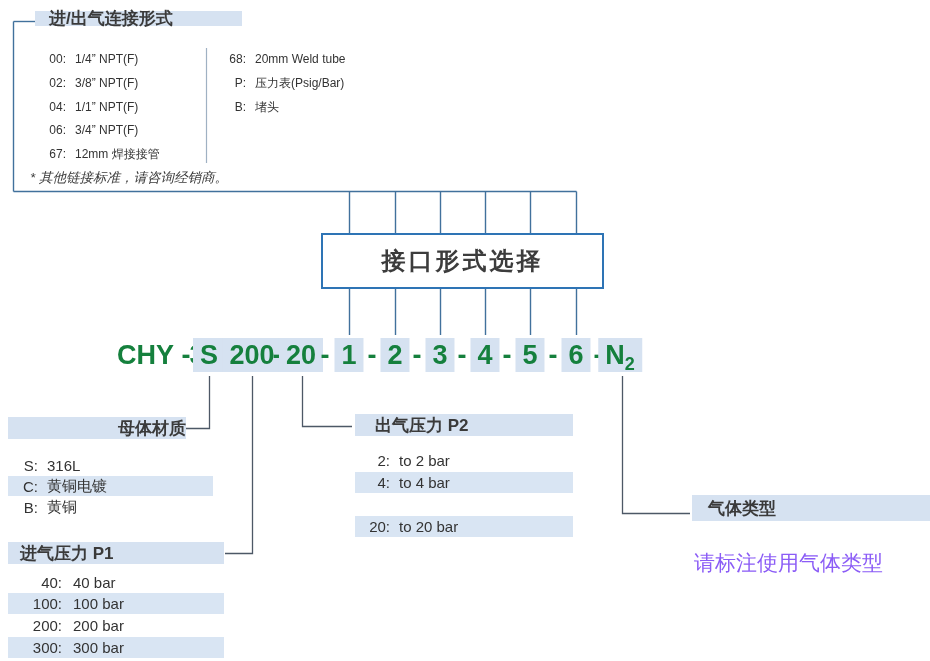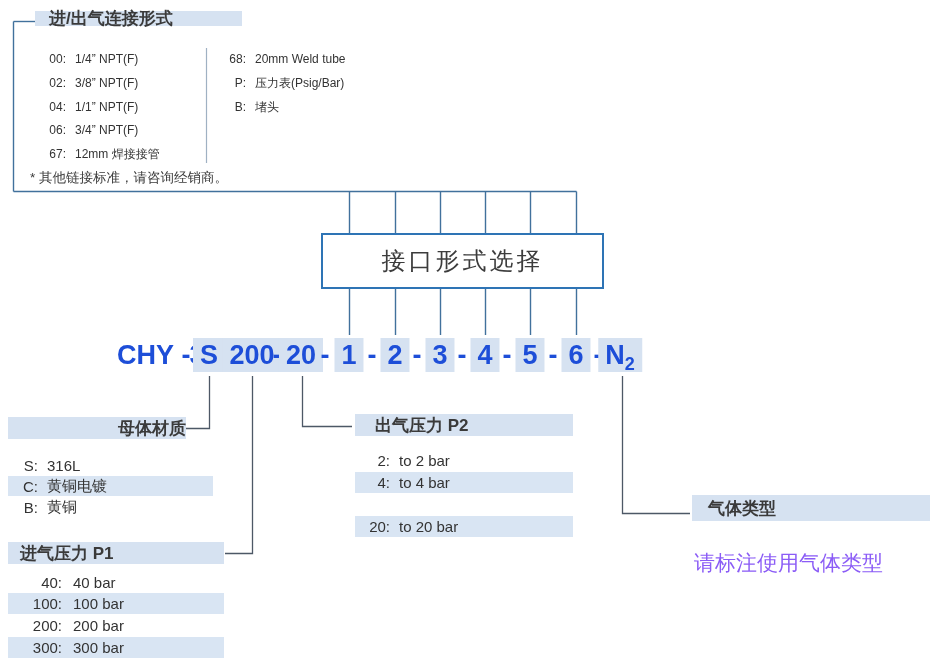--- a/index.html
+++ b/index.html
@@ -15,34 +15,34 @@
     font-size:17px;font-weight:600;display:flex;align-items:center;
     white-space:nowrap;
   }
   
   .crow{position:absolute;display:flex;height:24px;line-height:24px;font-size:12px;color:#333;white-space:nowrap;}
   .crow .code{text-align:right;margin-right:9px;}
   .crow.lcol{left:36px;}
   .crow.lcol .code{width:30px;}
   .crow.rcol{left:210px;}
   .crow.rcol .code{width:36px;}
-  .footnote{position:absolute;left:30px;top:169px;font-size:13.5px;color:#3a3a3a;white-space:nowrap;}
+  .footnote{position:absolute;left:30px;top:169px;font-size:13.5px;color:#3a3a3a;white-space:nowrap;font-style:italic;}
   
   .port-box{
     position:absolute;left:321px;top:233px;width:283px;height:56px;
     background:#ffffff;border:2px solid #2e74b5;box-sizing:border-box;
     display:flex;align-items:center;justify-content:center;
-    font-size:24px;font-weight:400;letter-spacing:3px;color:#3c3c3c;white-space:nowrap;
+    font-size:24px;font-weight:700;letter-spacing:3px;color:#3c3c3c;white-space:nowrap;
   }
   
   .code-row{position:absolute;left:0;top:338px;width:930px;height:36px;}
   .tok{
     position:absolute;top:0;height:34px;line-height:34px;
     transform:translateX(-50%);
-    font-size:27px;font-weight:700;color:#1d4ed8;white-space:nowrap;
+    font-size:27px;font-weight:700;color:#15803d;white-space:nowrap;
   }
   .tok.hl{background:#d6e2f1;padding:0 7px;}
   .tok sub{font-size:18px;font-weight:700;}
   .tok.first{transform:none;}
   
   .lrow{position:absolute;display:flex;align-items:center;font-size:15px;color:#333;white-space:nowrap;box-sizing:border-box;}
   .lrow.hl{background:#d9e5f3;}
   .lrow .code{text-align:right;}
   .lrow.body-row{left:8px;width:205px;height:20px;padding-left:8px;}
   .lrow.body-row .code{width:22px;margin-right:9px;}

